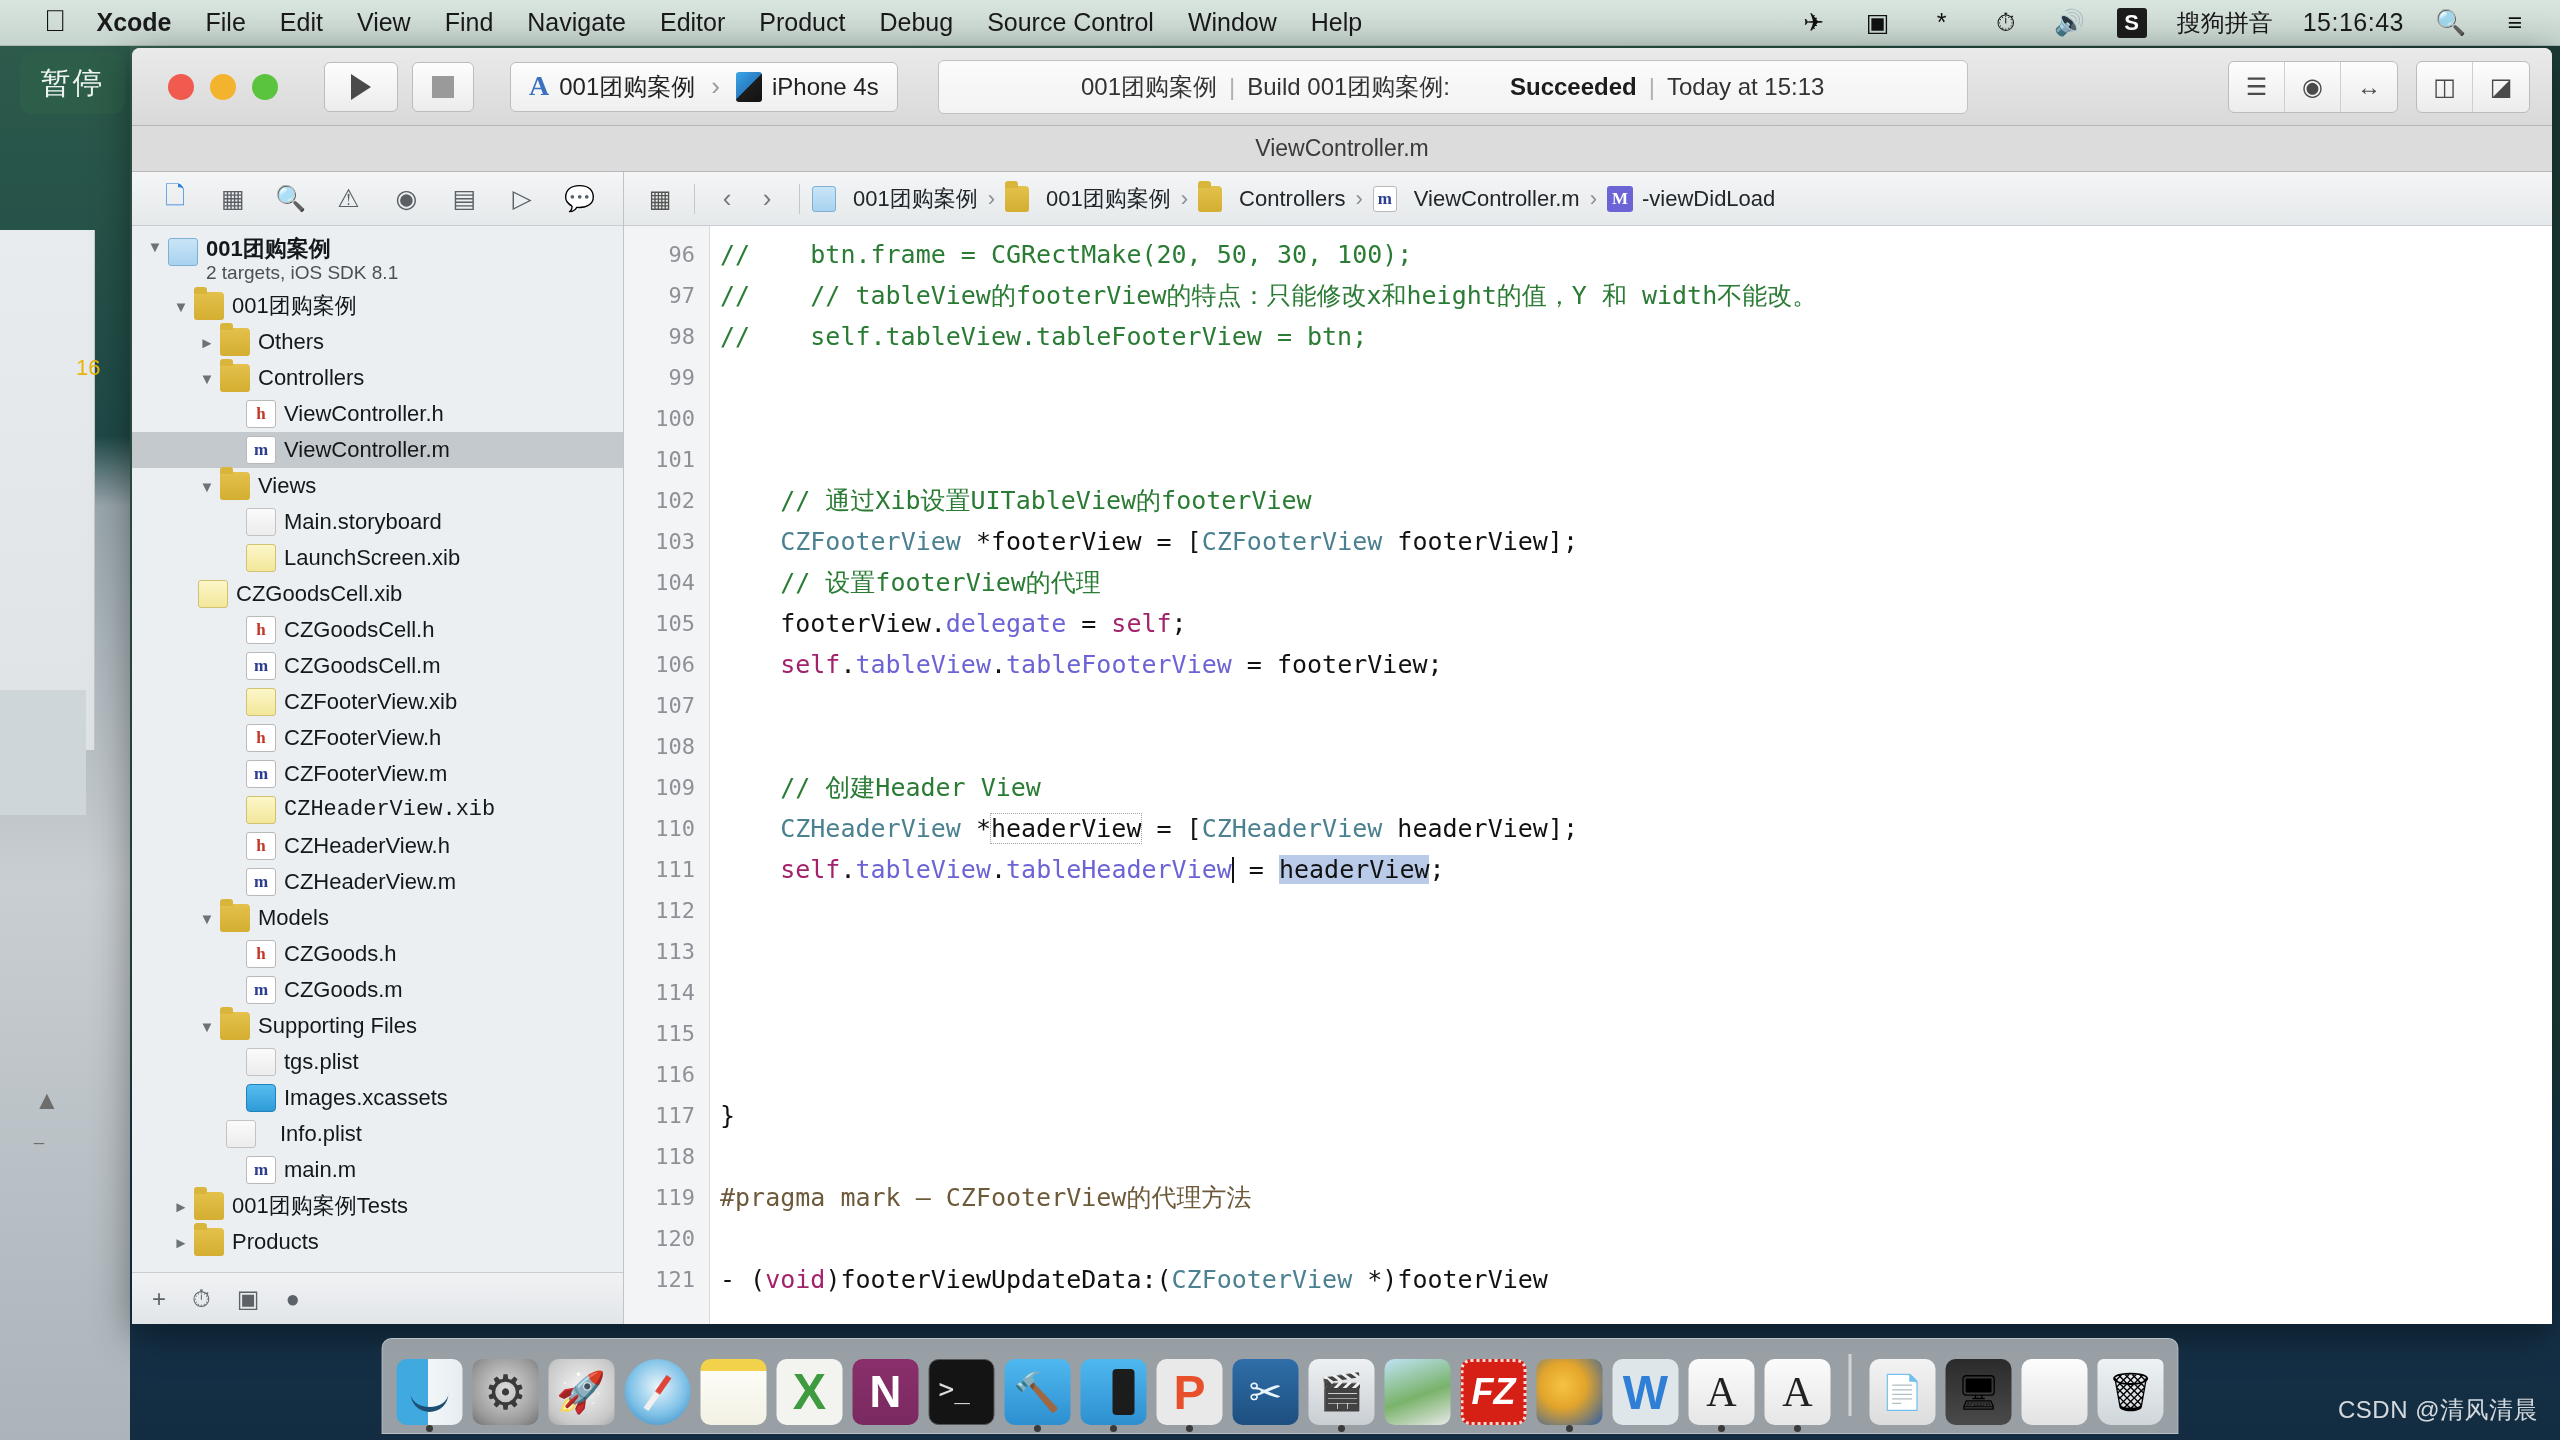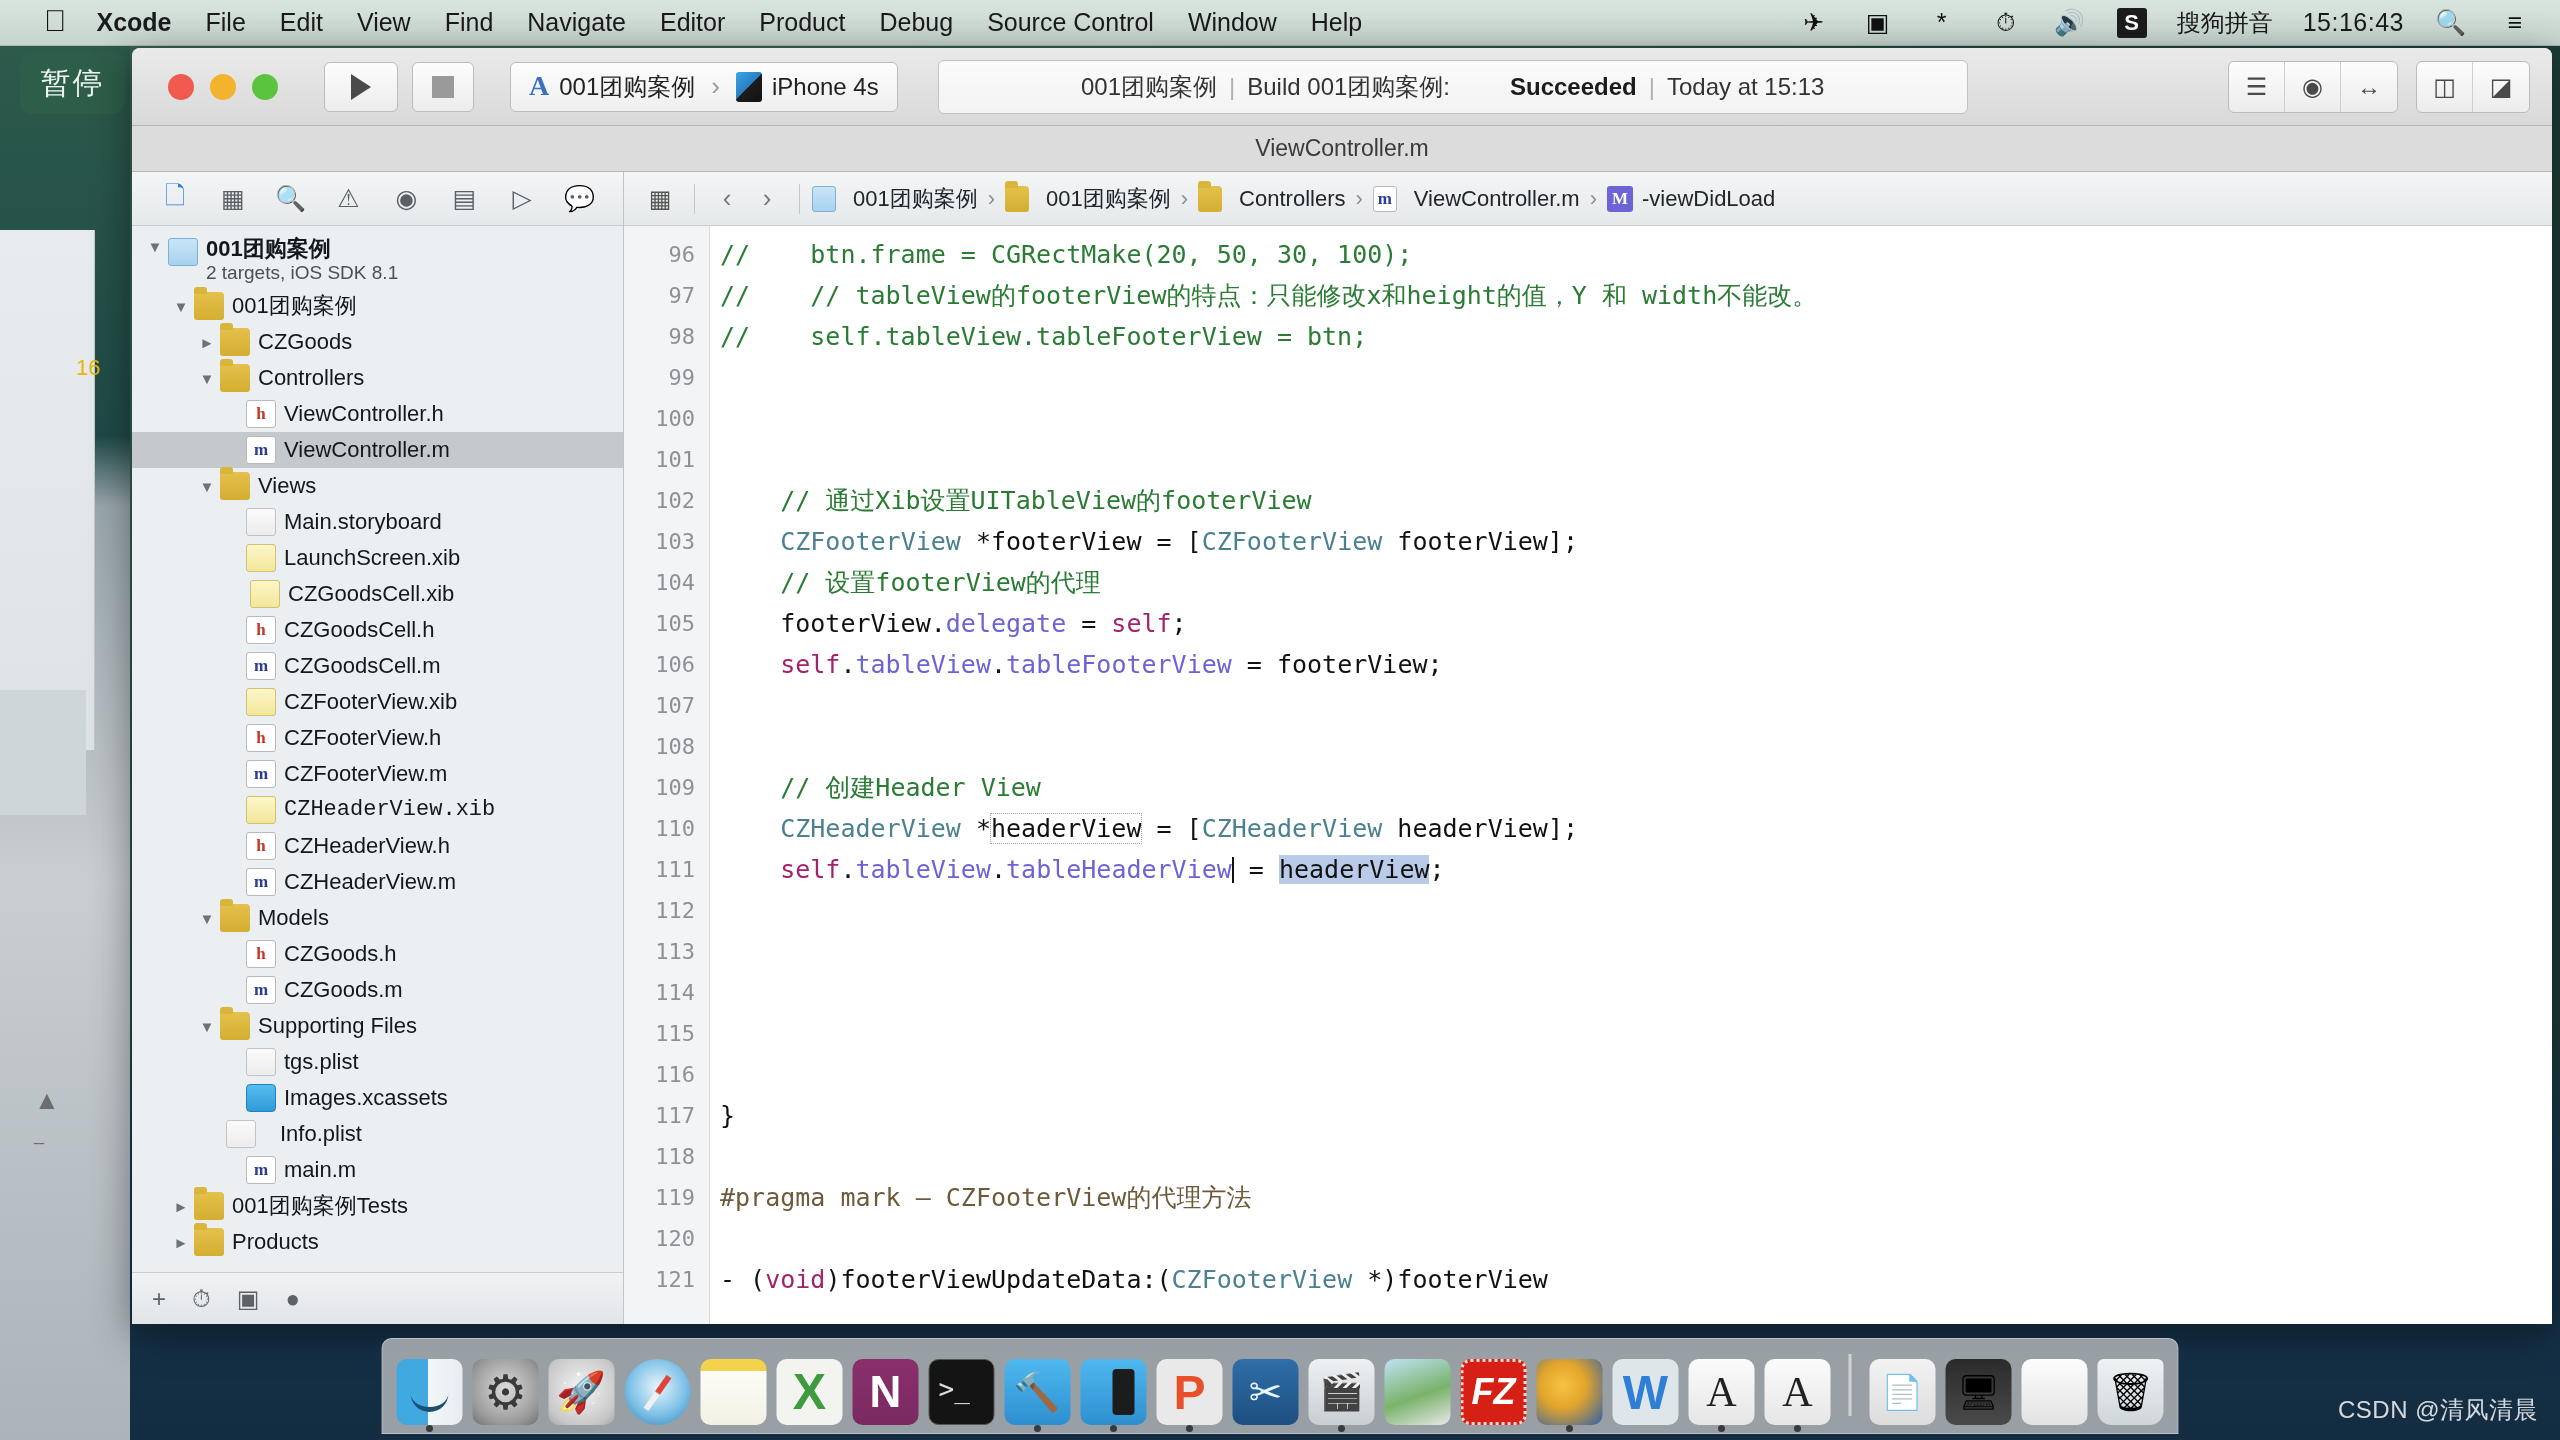--- a/index.html
+++ b/index.html
@@ -455,21 +455,21 @@
               <span class="tw">▼</span>
               <span class="ico folder"></span>
               <span class="proj-text">
                 <span class="lbl">001团购案例</span>
               </span>
             </div>
             <div class="row" style="padding-left: 62px;">
               <span class="tw">►</span>
               <span class="ico folder"></span>
               <span class="proj-text">
-                <span class="lbl">CZGoods</span>
+                <span class="lbl">Others</span>
               </span>
             </div>
             <div class="row" style="padding-left: 62px;">
               <span class="tw">▼</span>
               <span class="ico folder"></span>
               <span class="proj-text">
                 <span class="lbl">Controllers</span>
               </span>
             </div>
             <div class="row" style="padding-left: 88px;">
@@ -500,21 +500,21 @@
                 <span class="lbl">Main.storyboard</span>
               </span>
             </div>
             <div class="row" style="padding-left: 88px;">
               <span class="tw empty"></span>
               <span class="ico xib"></span>
               <span class="proj-text">
                 <span class="lbl">LaunchScreen.xib</span>
               </span>
             </div>
-            <div class="row" style="padding-left: 92px;">
+            <div class="row" style="padding-left: 40px;">
               <span class="tw empty"></span>
               <span class="ico xib"></span>
               <span class="proj-text">
                 <span class="lbl">CZGoodsCell.xib</span>
               </span>
             </div>
             <div class="row" style="padding-left: 88px;">
               <span class="tw empty"></span>
               <span class="ico h">h</span>
               <span class="proj-text">

